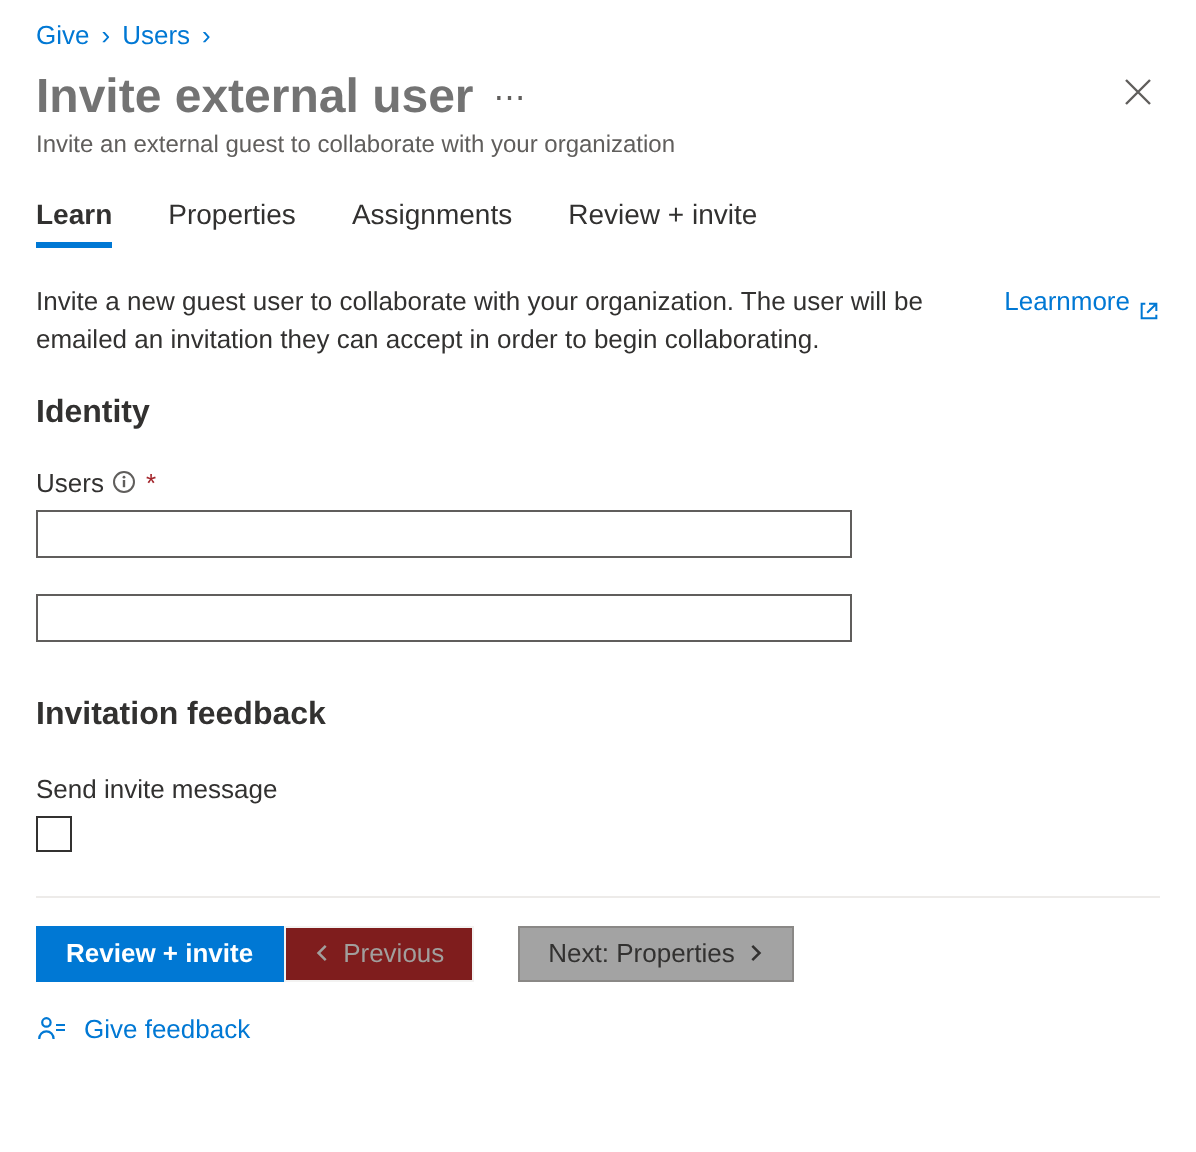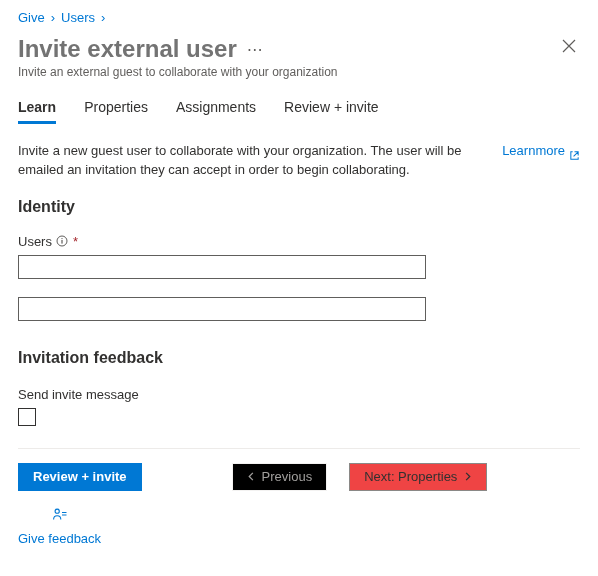--- a/index.html
+++ b/index.html
@@ -107,42 +107,39 @@
       font-size: 13px;
       font-family: inherit;
       border: 1px solid transparent;
       cursor: pointer;
       display: inline-flex;
       align-items: center;
       gap: 6px;
     }
     .btn-primary { background: #0078d4; color: #fff; font-weight: 600; }
     .btn-prev {
-      background: #000000;
+      background: #7f1d1d;
       color: #a19f9d;
       border-color: #f3f2f1;
-      margin-left: 90px;
       cursor: default;
     }
     .btn-next {
-      background: #ef4444;
+      background: #a3a3a3;
       color: #323130;
       border: 1px solid #8a8886;
       margin-left: 22px;
     }
     .feedback {
       display: inline-flex;
-      align-items: center;
       gap: 8px;
       color: #0078d4;
       font-size: 13px;
       margin-top: 16px;
       cursor: pointer;
       text-decoration: none;
-      flex-direction: column;
     }
     .feedback svg { stroke: #0078d4; }
   </style>
 </head>
 <body>
 
 
 
 
 <nav class="breadcrumb">

